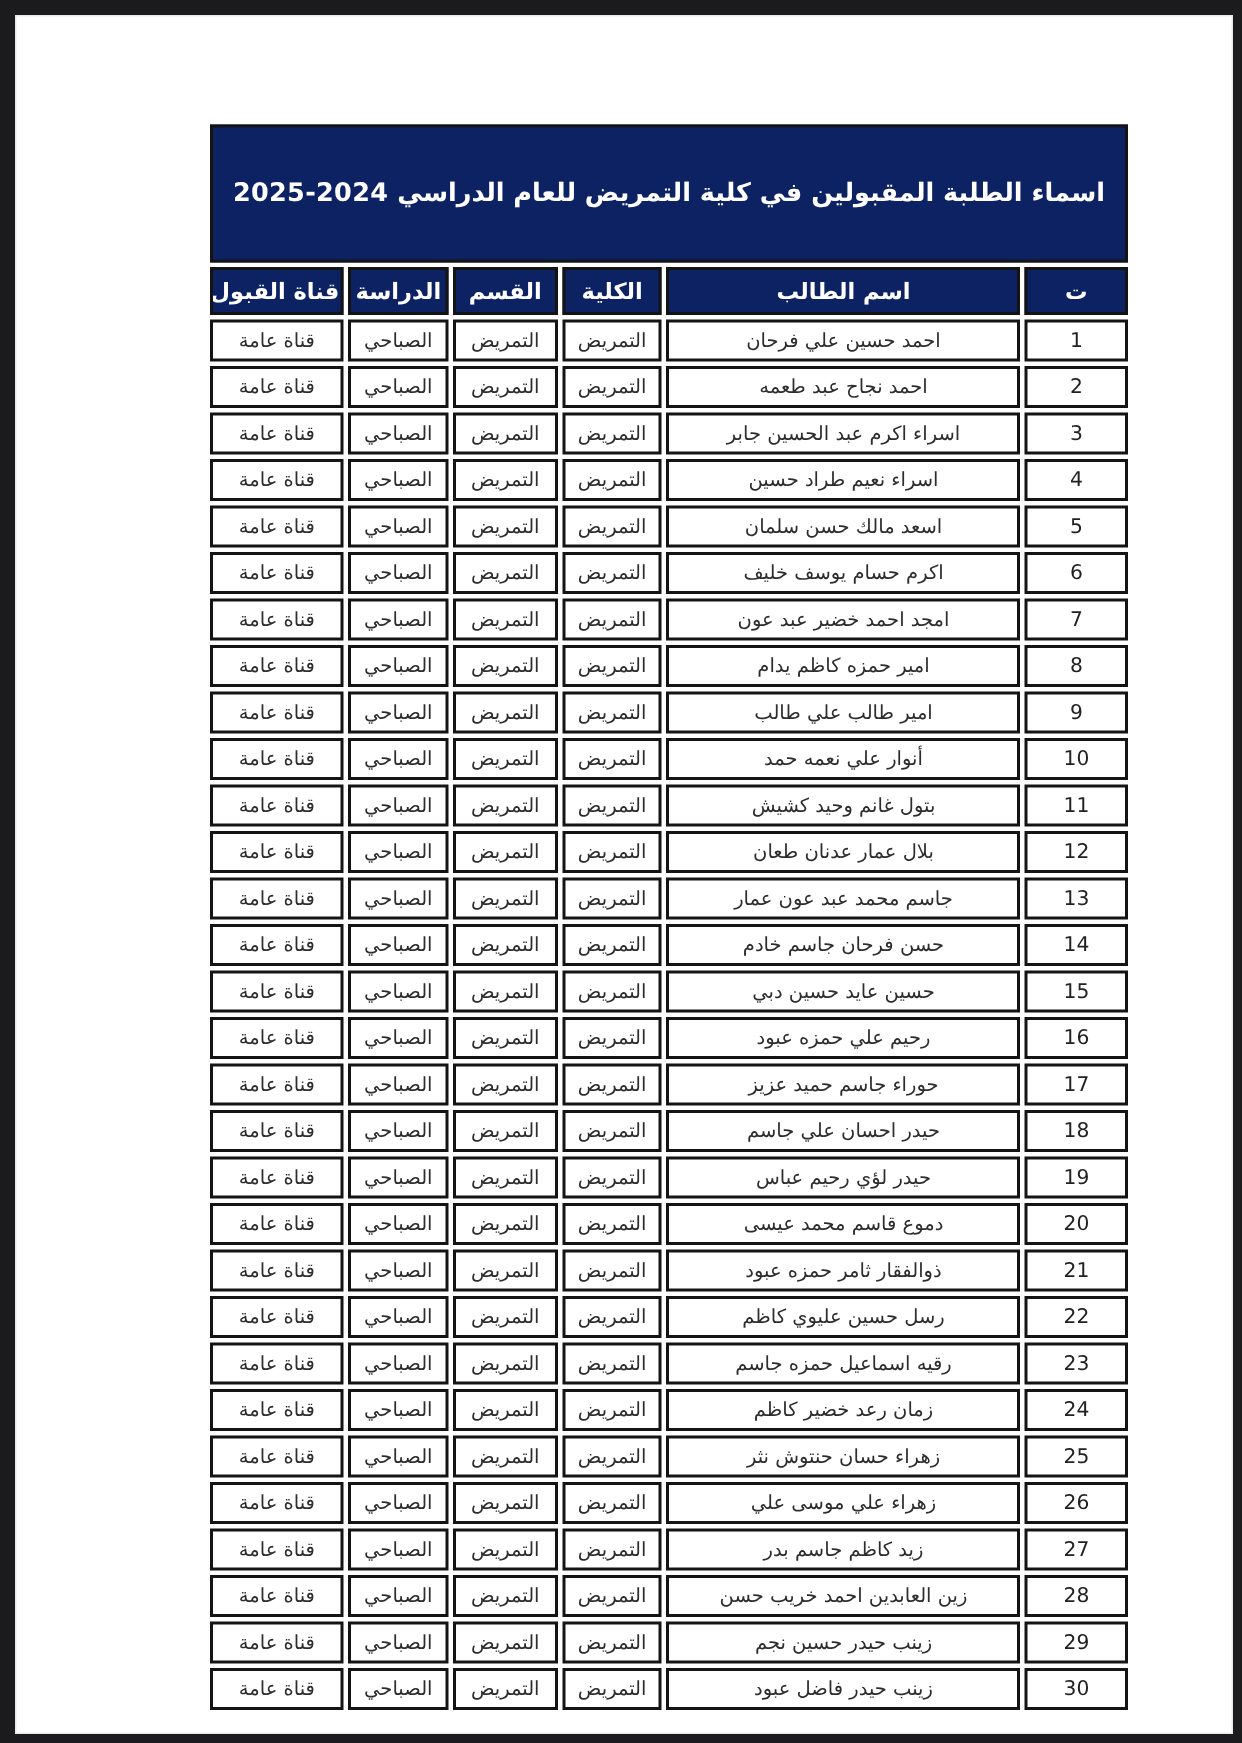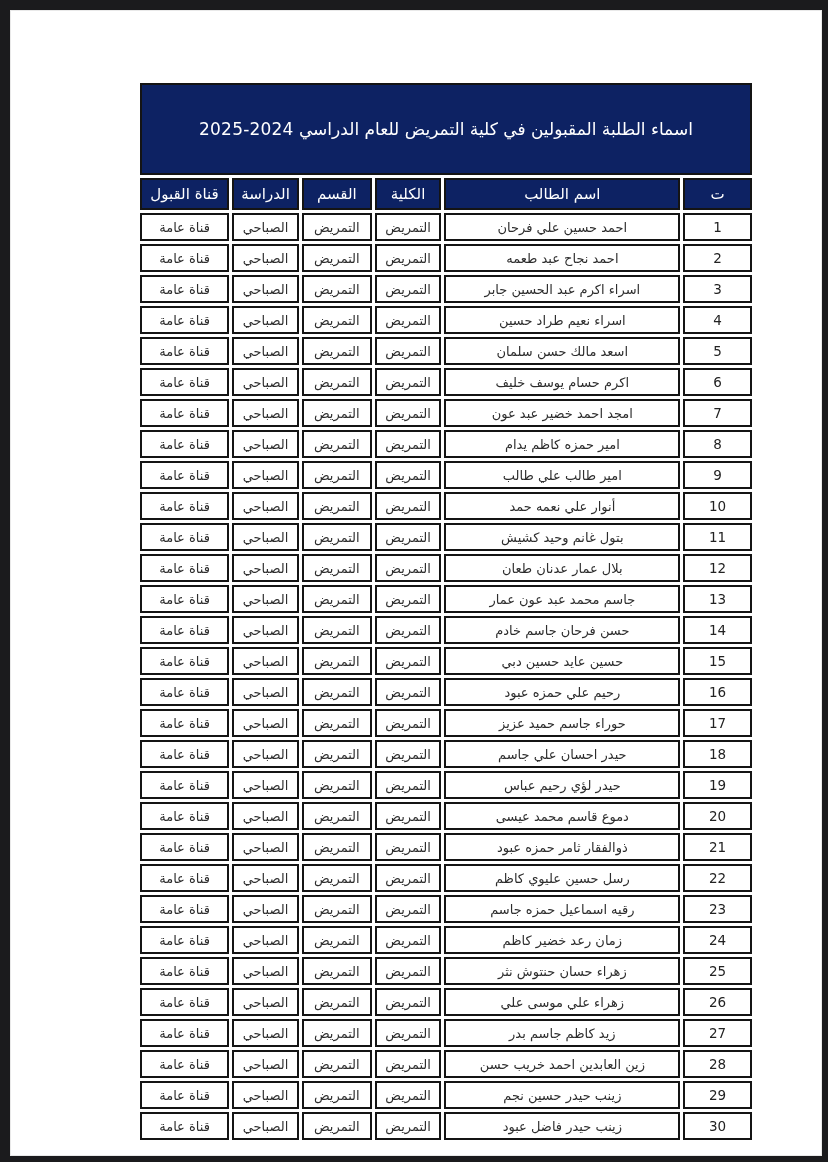--- a/index.html
+++ b/index.html
@@ -38,30 +38,30 @@
     text-align: center;
     vertical-align: middle;
     overflow: hidden;
     white-space: nowrap;
   }
   .title-cell {
     background: #0d2263;
     color: #ffffff;
     height: 86px;
     font-size: 17px;
-    font-weight: normal;
+    font-weight: bold;
     letter-spacing: 0.2px;
   }
   .year-ltr { direction: ltr; unicode-bidi: bidi-override; display: inline-block; }
   th.col-head {
     background: #0d2263;
     color: #ffffff;
     height: 26px;
     font-size: 15px;
-    font-weight: normal;
+    font-weight: bold;
   }
   tbody td {
     height: 22px;
     font-size: 13px;
     color: #2d2d2d;
     background: #ffffff;
   }
   td.cell-no { font-size: 13.5px; color: #222222; }
   col.c-no      { width: 68px; }
   col.c-name    { width: 233px; }

